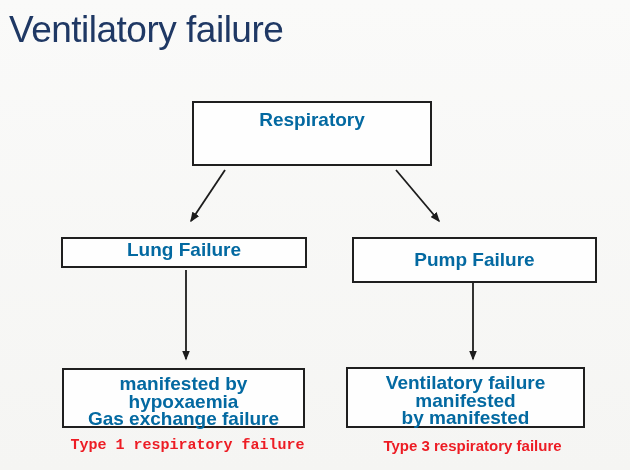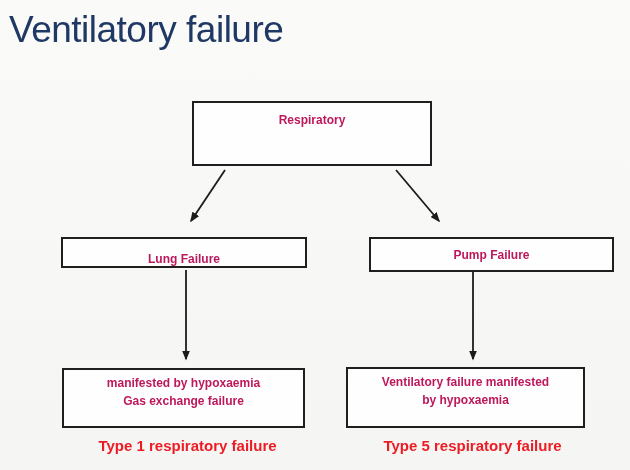--- a/index.html
+++ b/index.html
@@ -19,42 +19,42 @@
       font-weight: normal;
       letter-spacing: -0.5px;
       color: #1f3864;
       white-space: nowrap;
     }
     .fc-box {
       position: absolute;
       background: #fefefe;
       border: 2px solid #1f1f1f;
       box-sizing: border-box;
-      color: #be185d;
+      color: #0369a1;
       font-weight: bold;
-      font-size: 12px;
+      font-size: 19px;
       text-align: center;
     }
     .fc-root { left: 192px; top: 101px; width: 240px; height: 65px; padding-top: 3px; line-height: 28px; }
-    .fc-lung { left: 61px;  top: 237px; width: 246px; height: 31px; display: flex; align-items: flex-end; justify-content: center; }
-    .fc-pump { left: 352px; top: 237px; width: 245px; height: 35px; display: flex; align-items: center; justify-content: center; margin-left: 17px; }
+    .fc-lung { left: 61px;  top: 237px; width: 246px; height: 31px; display: flex; align-items: flex-start; justify-content: center; }
+    .fc-pump { left: 352px; top: 237px; width: 245px; height: 46px; display: flex; align-items: center; justify-content: center; }
     .fc-gas  { left: 62px;  top: 368px; width: 243px; height: 60px; padding-top: 5px; line-height: 17.5px; }
     .fc-vent { left: 346px; top: 367px; width: 239px; height: 61px; padding-top: 5px; line-height: 17.5px; }
     .fc-line { display: block; }
     .type-label {
       position: absolute;
       top: 437px;
       width: 245px;
       text-align: center;
       font-weight: bold;
       font-size: 15px;
       color: #ed1c24;
       white-space: nowrap;
     }
-    .type-1 { left: 65px; }
+    .type-1 { left: 65px; font-family: Liberation Mono, monospace; }
     .type-2 { left: 350px; }
     .arrows {
       position: absolute;
       left: 0; top: 0;
       width: 630px; height: 470px;
       pointer-events: none;
     }
   </style>
 </head>
 <body>
@@ -87,20 +87,20 @@
     <span>Pump Failure</span>
   </div>
 
   <div class="fc-box fc-gas">
     <span class="fc-line">manifested by hypoxaemia</span>
     <span class="fc-line">Gas exchange failure</span>
   </div>
 
   <div class="fc-box fc-vent">
     <span class="fc-line">Ventilatory failure manifested</span>
-    <span class="fc-line">by hypoxaemia</span>
+    <span class="fc-line">by manifested</span>
   </div>
 
   <div class="type-label type-1">Type 1 respiratory failure</div>
 
-  <div class="type-label type-2">Type 5 respiratory failure</div>
+  <div class="type-label type-2">Type 3 respiratory failure</div>
 
 </div>
 
 </body></html>

